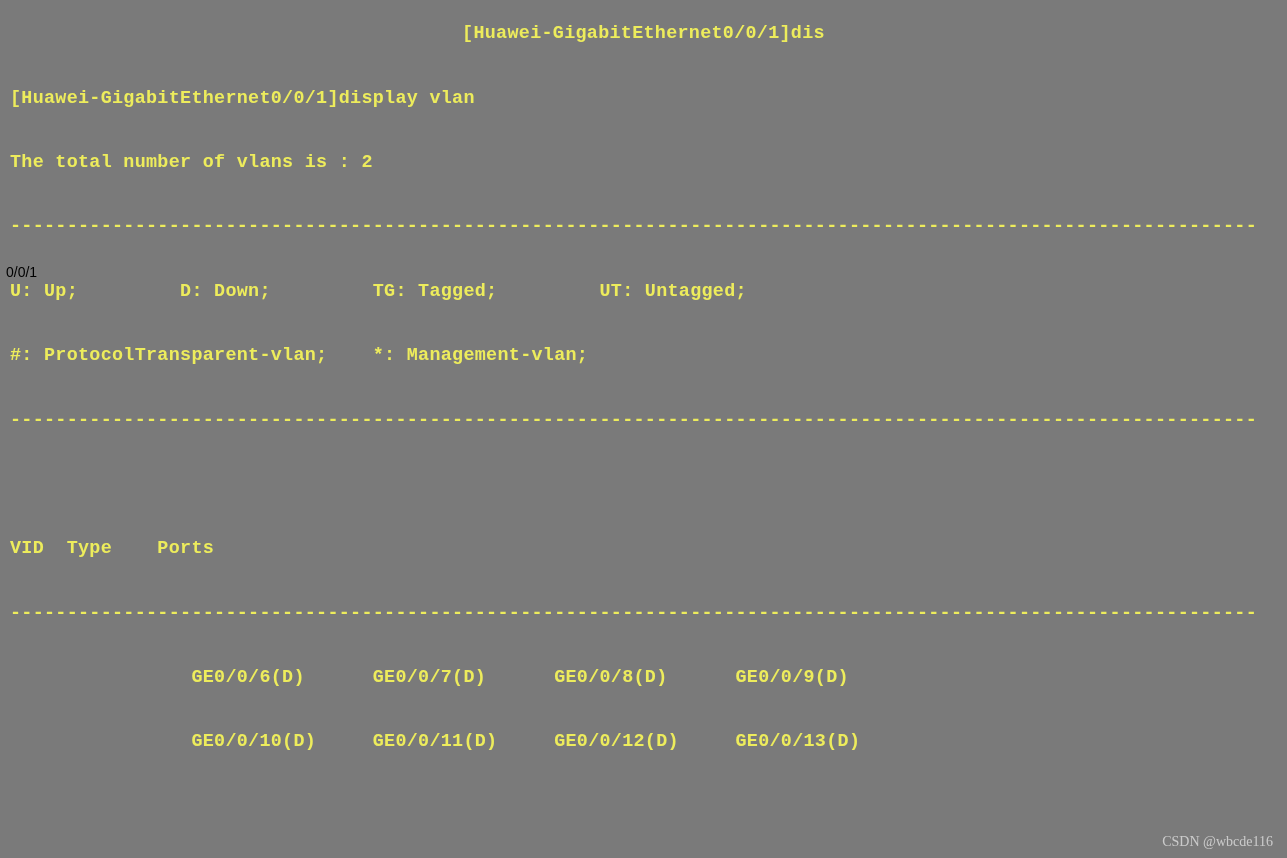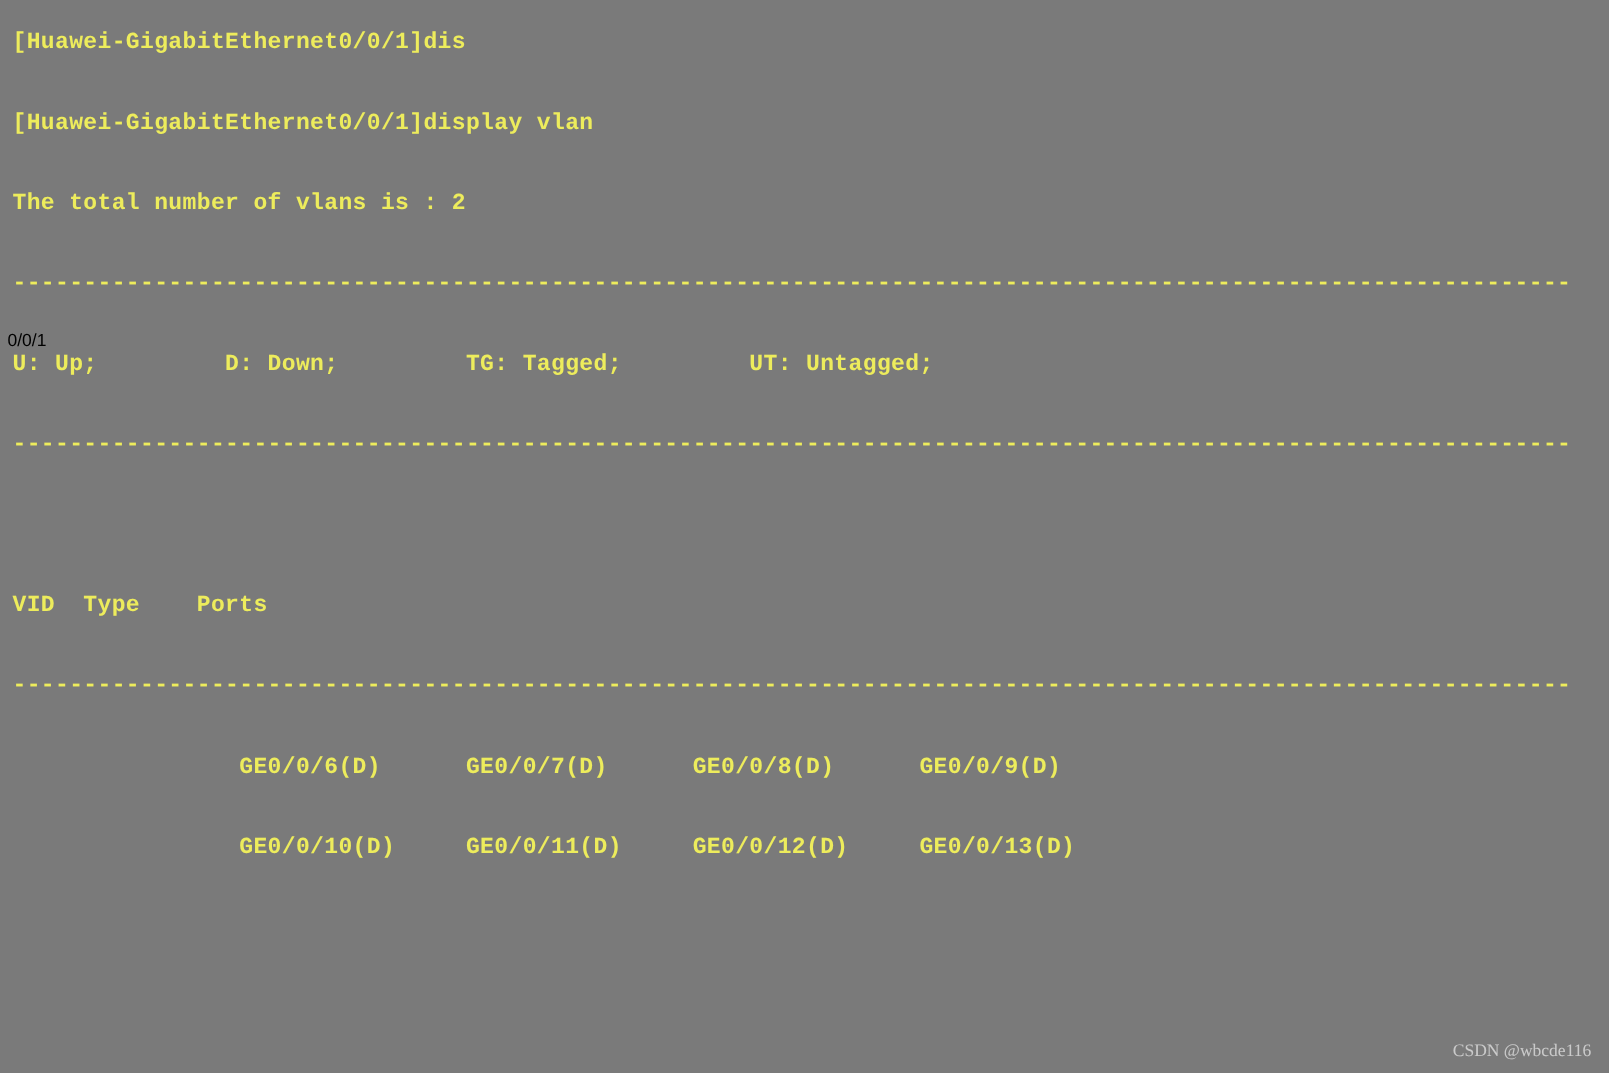--- a/index.html
+++ b/index.html
@@ -16,20 +16,21 @@
       overflow: hidden;
     }
     .terminal {
       padding: 0 10px;
       line-height: 1.75;
       white-space: pre;
       letter-spacing: 0.3px;
     }
     .cutoff {
       margin-top: -14px;
+      text-align: center;
     }
     .overlay-label {
       position: absolute;
       top: 224px;
       left: 6px;
       font-family: Arial, sans-serif;
       font-size: 14px;
       font-weight: normal;
       color: #000;
       letter-spacing: 0;
@@ -51,20 +52,21 @@
   </style>
 </head>
 <body>
 
 <div class="terminal">
 <div class="cutoff">[Huawei-GigabitEthernet0/0/1]dis</div>
 <div>[Huawei-GigabitEthernet0/0/1]display vlan</div>
 <div>The total number of vlans is : 2</div>
 <div>--------------------------------------------------------------------------------------------------------------</div>
 <div>U: Up;         D: Down;         TG: Tagged;         UT: Untagged;</div>
+<div>#: ProtocolTransparent-vlan;    *: Management-vlan;</div>
 <div>--------------------------------------------------------------------------------------------------------------</div>
 <div class="blank"></div>
 <div>VID  Type    Ports</div>
 <div>--------------------------------------------------------------------------------------------------------------</div>
 <div>                GE0/0/6(D)      GE0/0/7(D)      GE0/0/8(D)      GE0/0/9(D)</div>
 <div>                GE0/0/10(D)     GE0/0/11(D)     GE0/0/12(D)     GE0/0/13(D)</div>
 
 
 
 

